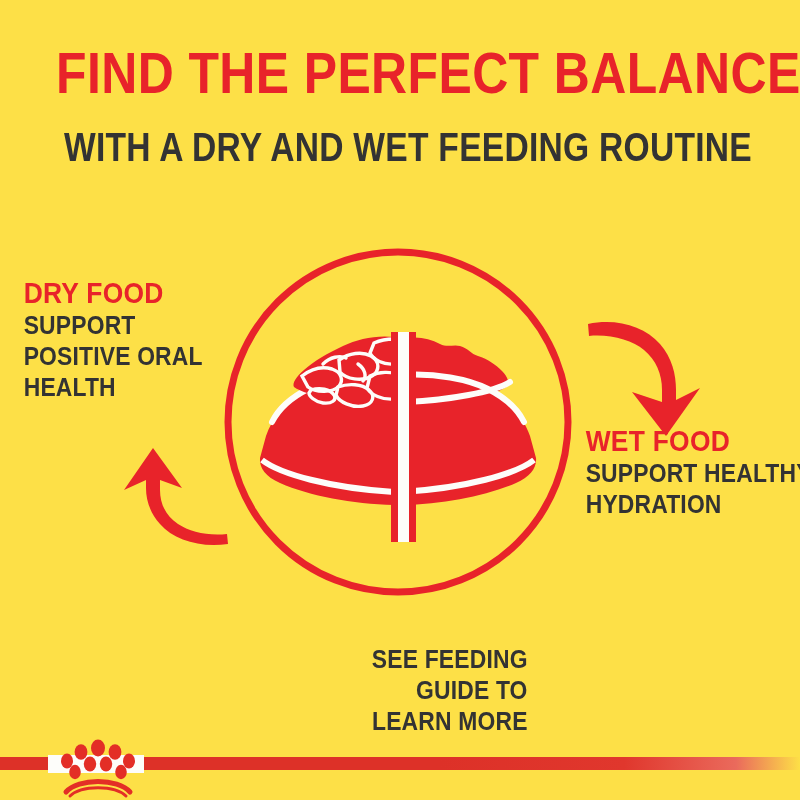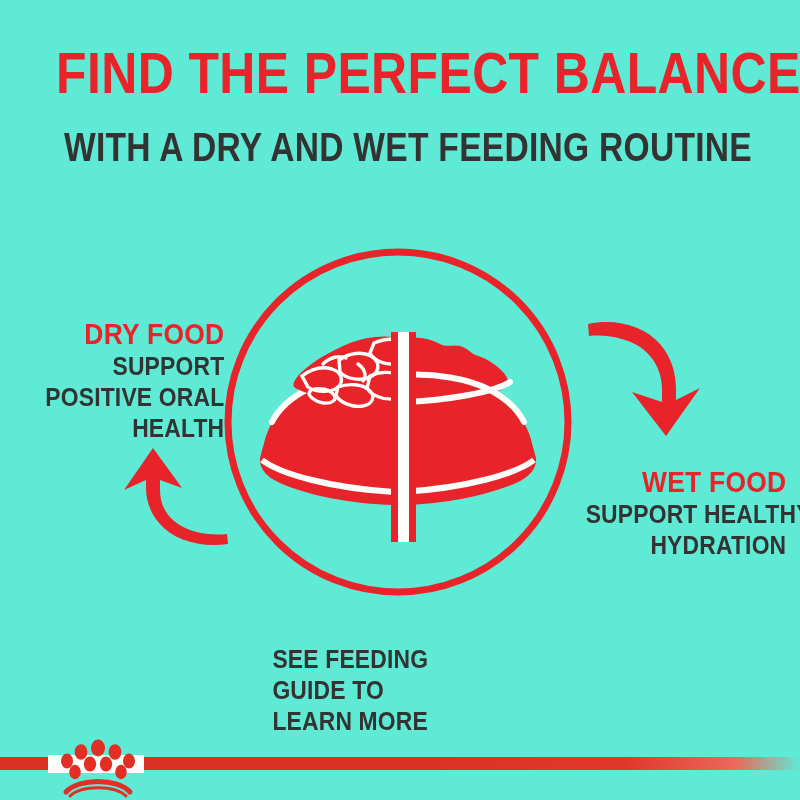--- a/index.html
+++ b/index.html
@@ -11,21 +11,21 @@
     height: 800px;
     background: #fdfdfa;
     font-family: "Liberation Sans", sans-serif;
     overflow: hidden;
     position: relative;
   }
   #stage {
     position: relative;
     width: 800px;
     height: 800px;
-    background: #5eead4;
+    background: #fde047;
   }
 
   
   .headline {
     position: absolute;
     left: 0;
     top: 42px;
     width: 800px;
     text-align: center;
     font-size: 58px;
@@ -49,22 +49,21 @@
     letter-spacing: 0.3px;
     color: #333333;
     transform: scaleX(0.84);
     transform-origin: 50% 50%;
     white-space: nowrap;
   }
 
   
   .callout {
     position: absolute;
-    text-align: right;
-    margin-top: 41px;
+    text-align: left;
   }
   .callout .c-title {
     font-size: 30px;
     line-height: 34px;
     font-weight: bold;
     color: #e8232a;
     letter-spacing: 0.3px;
     transform: scaleX(0.88);
     transform-origin: 50% 50%;
     white-space: nowrap;
@@ -89,21 +88,21 @@
     top: 424px;
     width: 228px;
   }
 
   
   #cta {
     position: absolute;
     left: 255px;
     top: 644px;
     width: 290px;
-    text-align: left;
+    text-align: right;
   }
   #cta .cta-line {
     font-size: 26px;
     line-height: 31px;
     font-weight: bold;
     color: #333333;
     letter-spacing: 0.2px;
     transform: scaleX(0.88);
     transform-origin: 50% 50%;
     white-space: nowrap;

